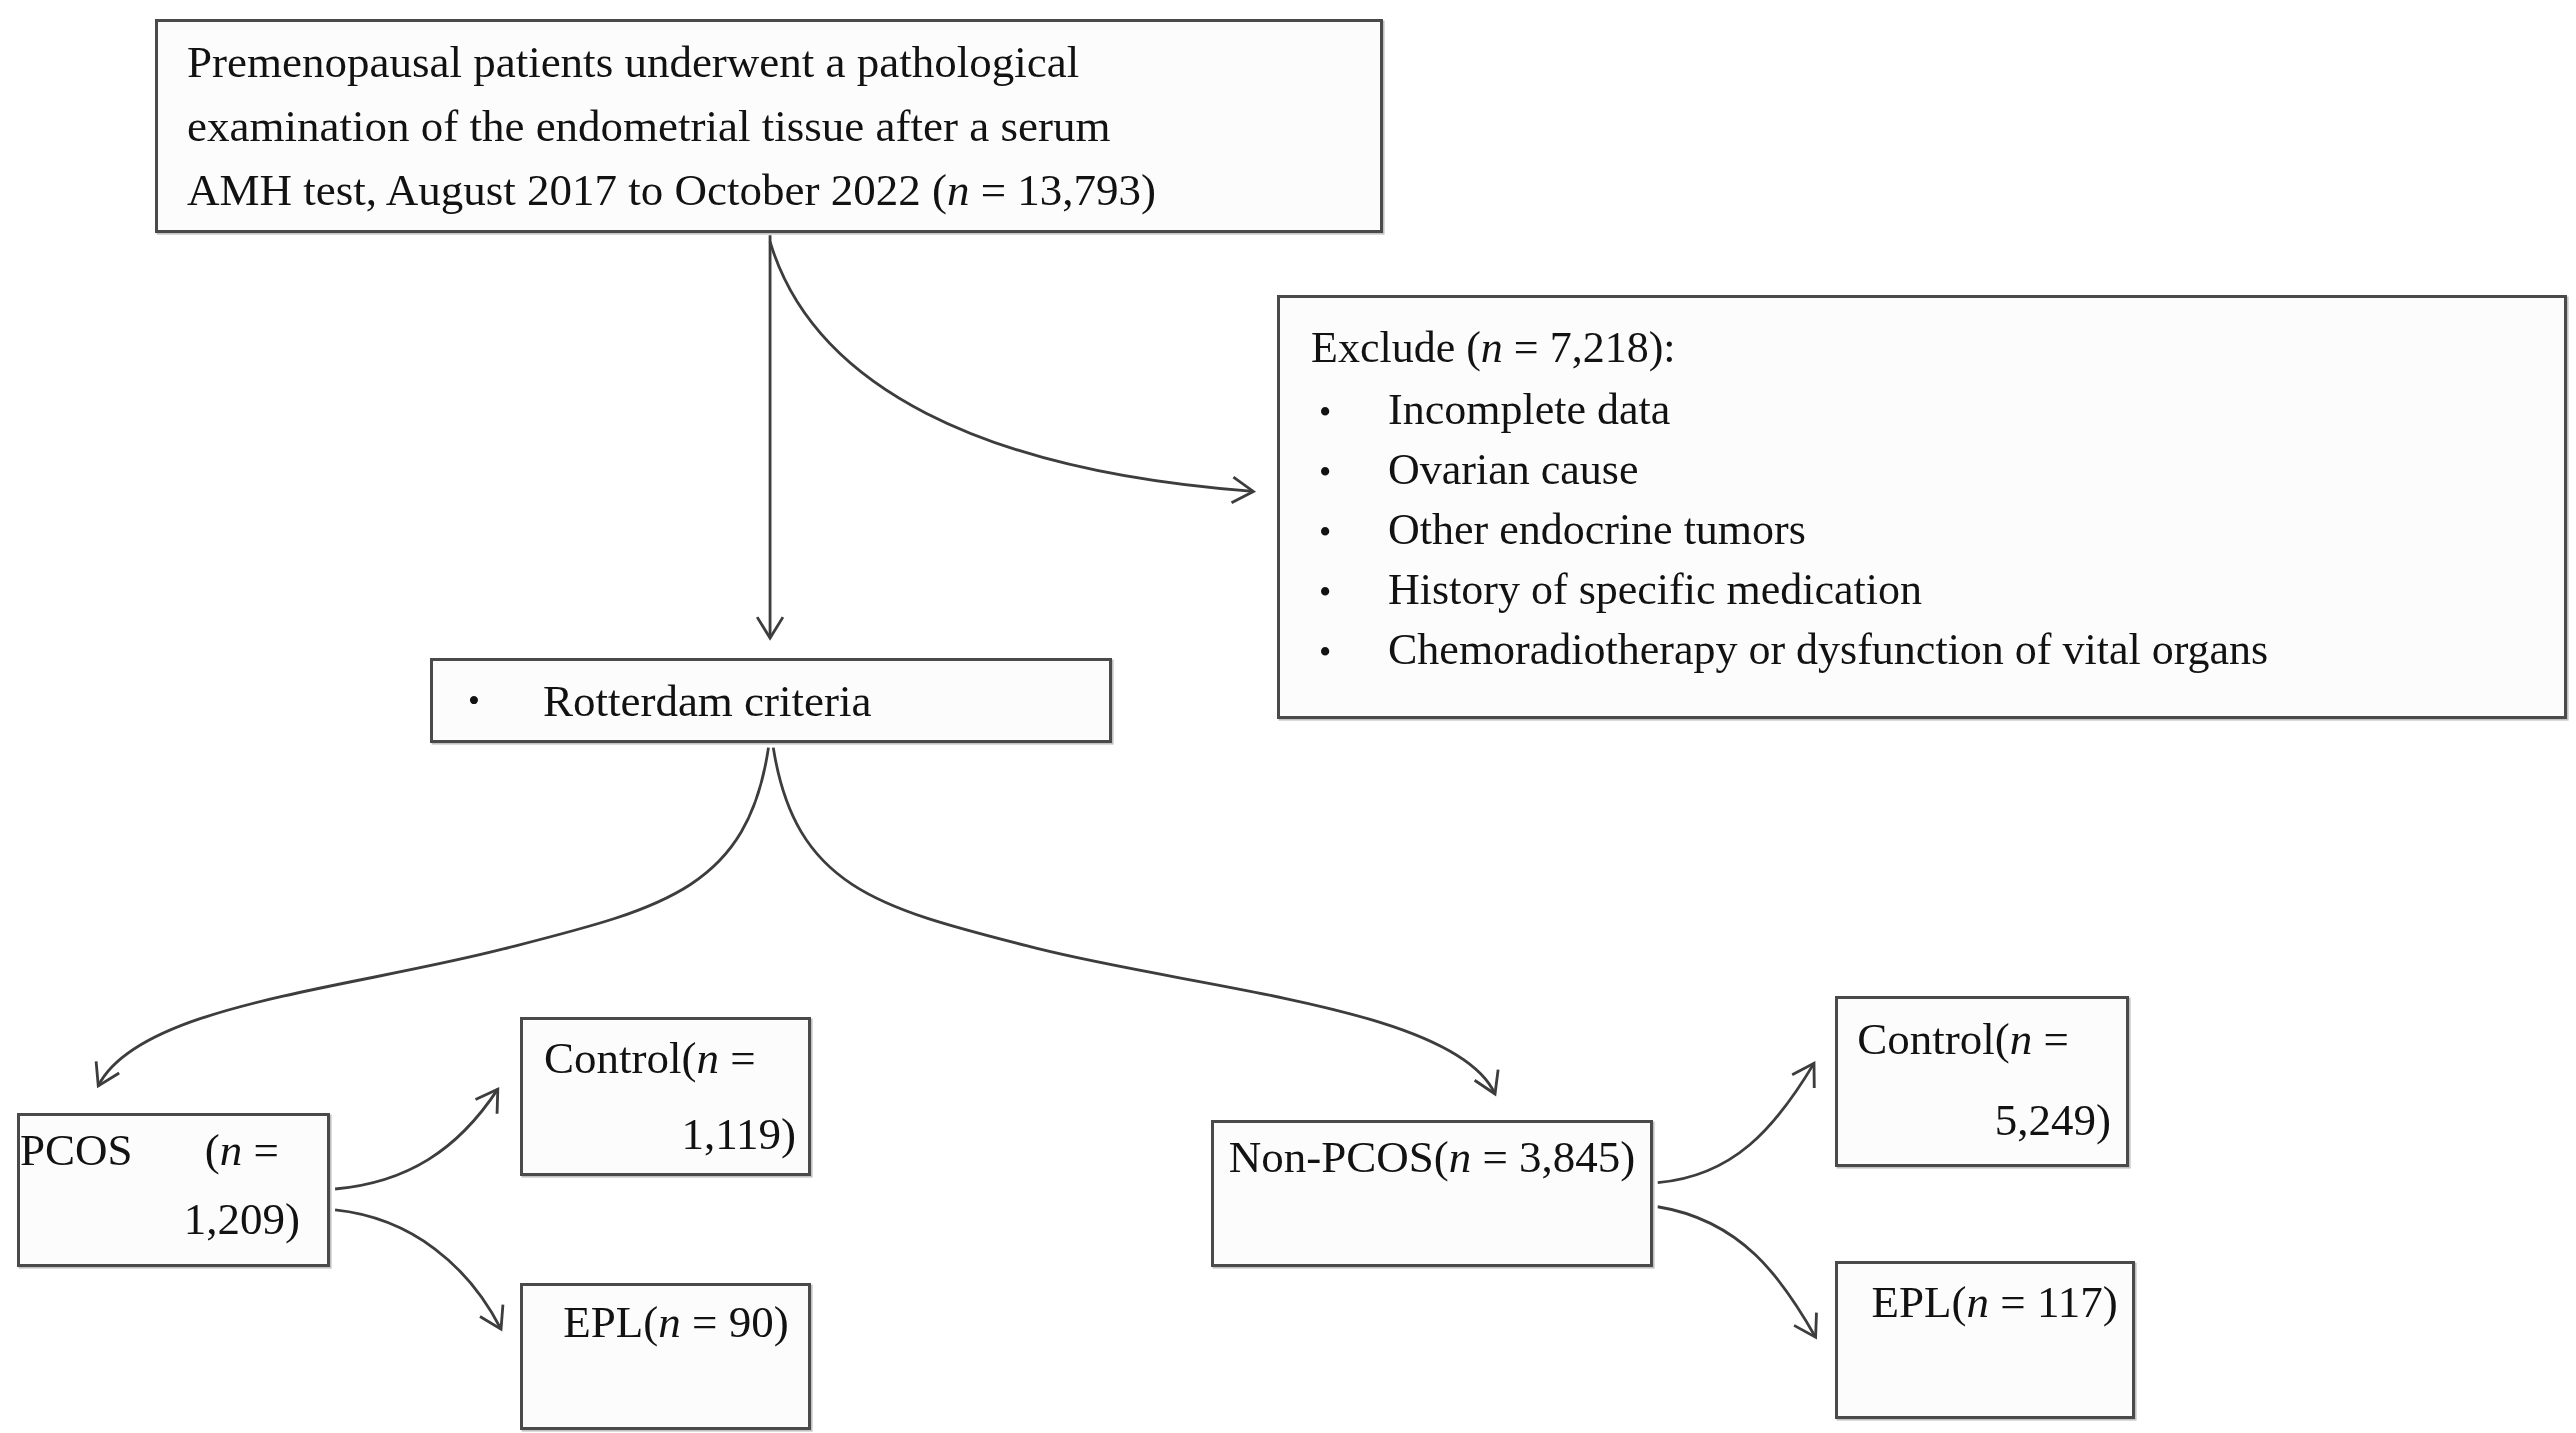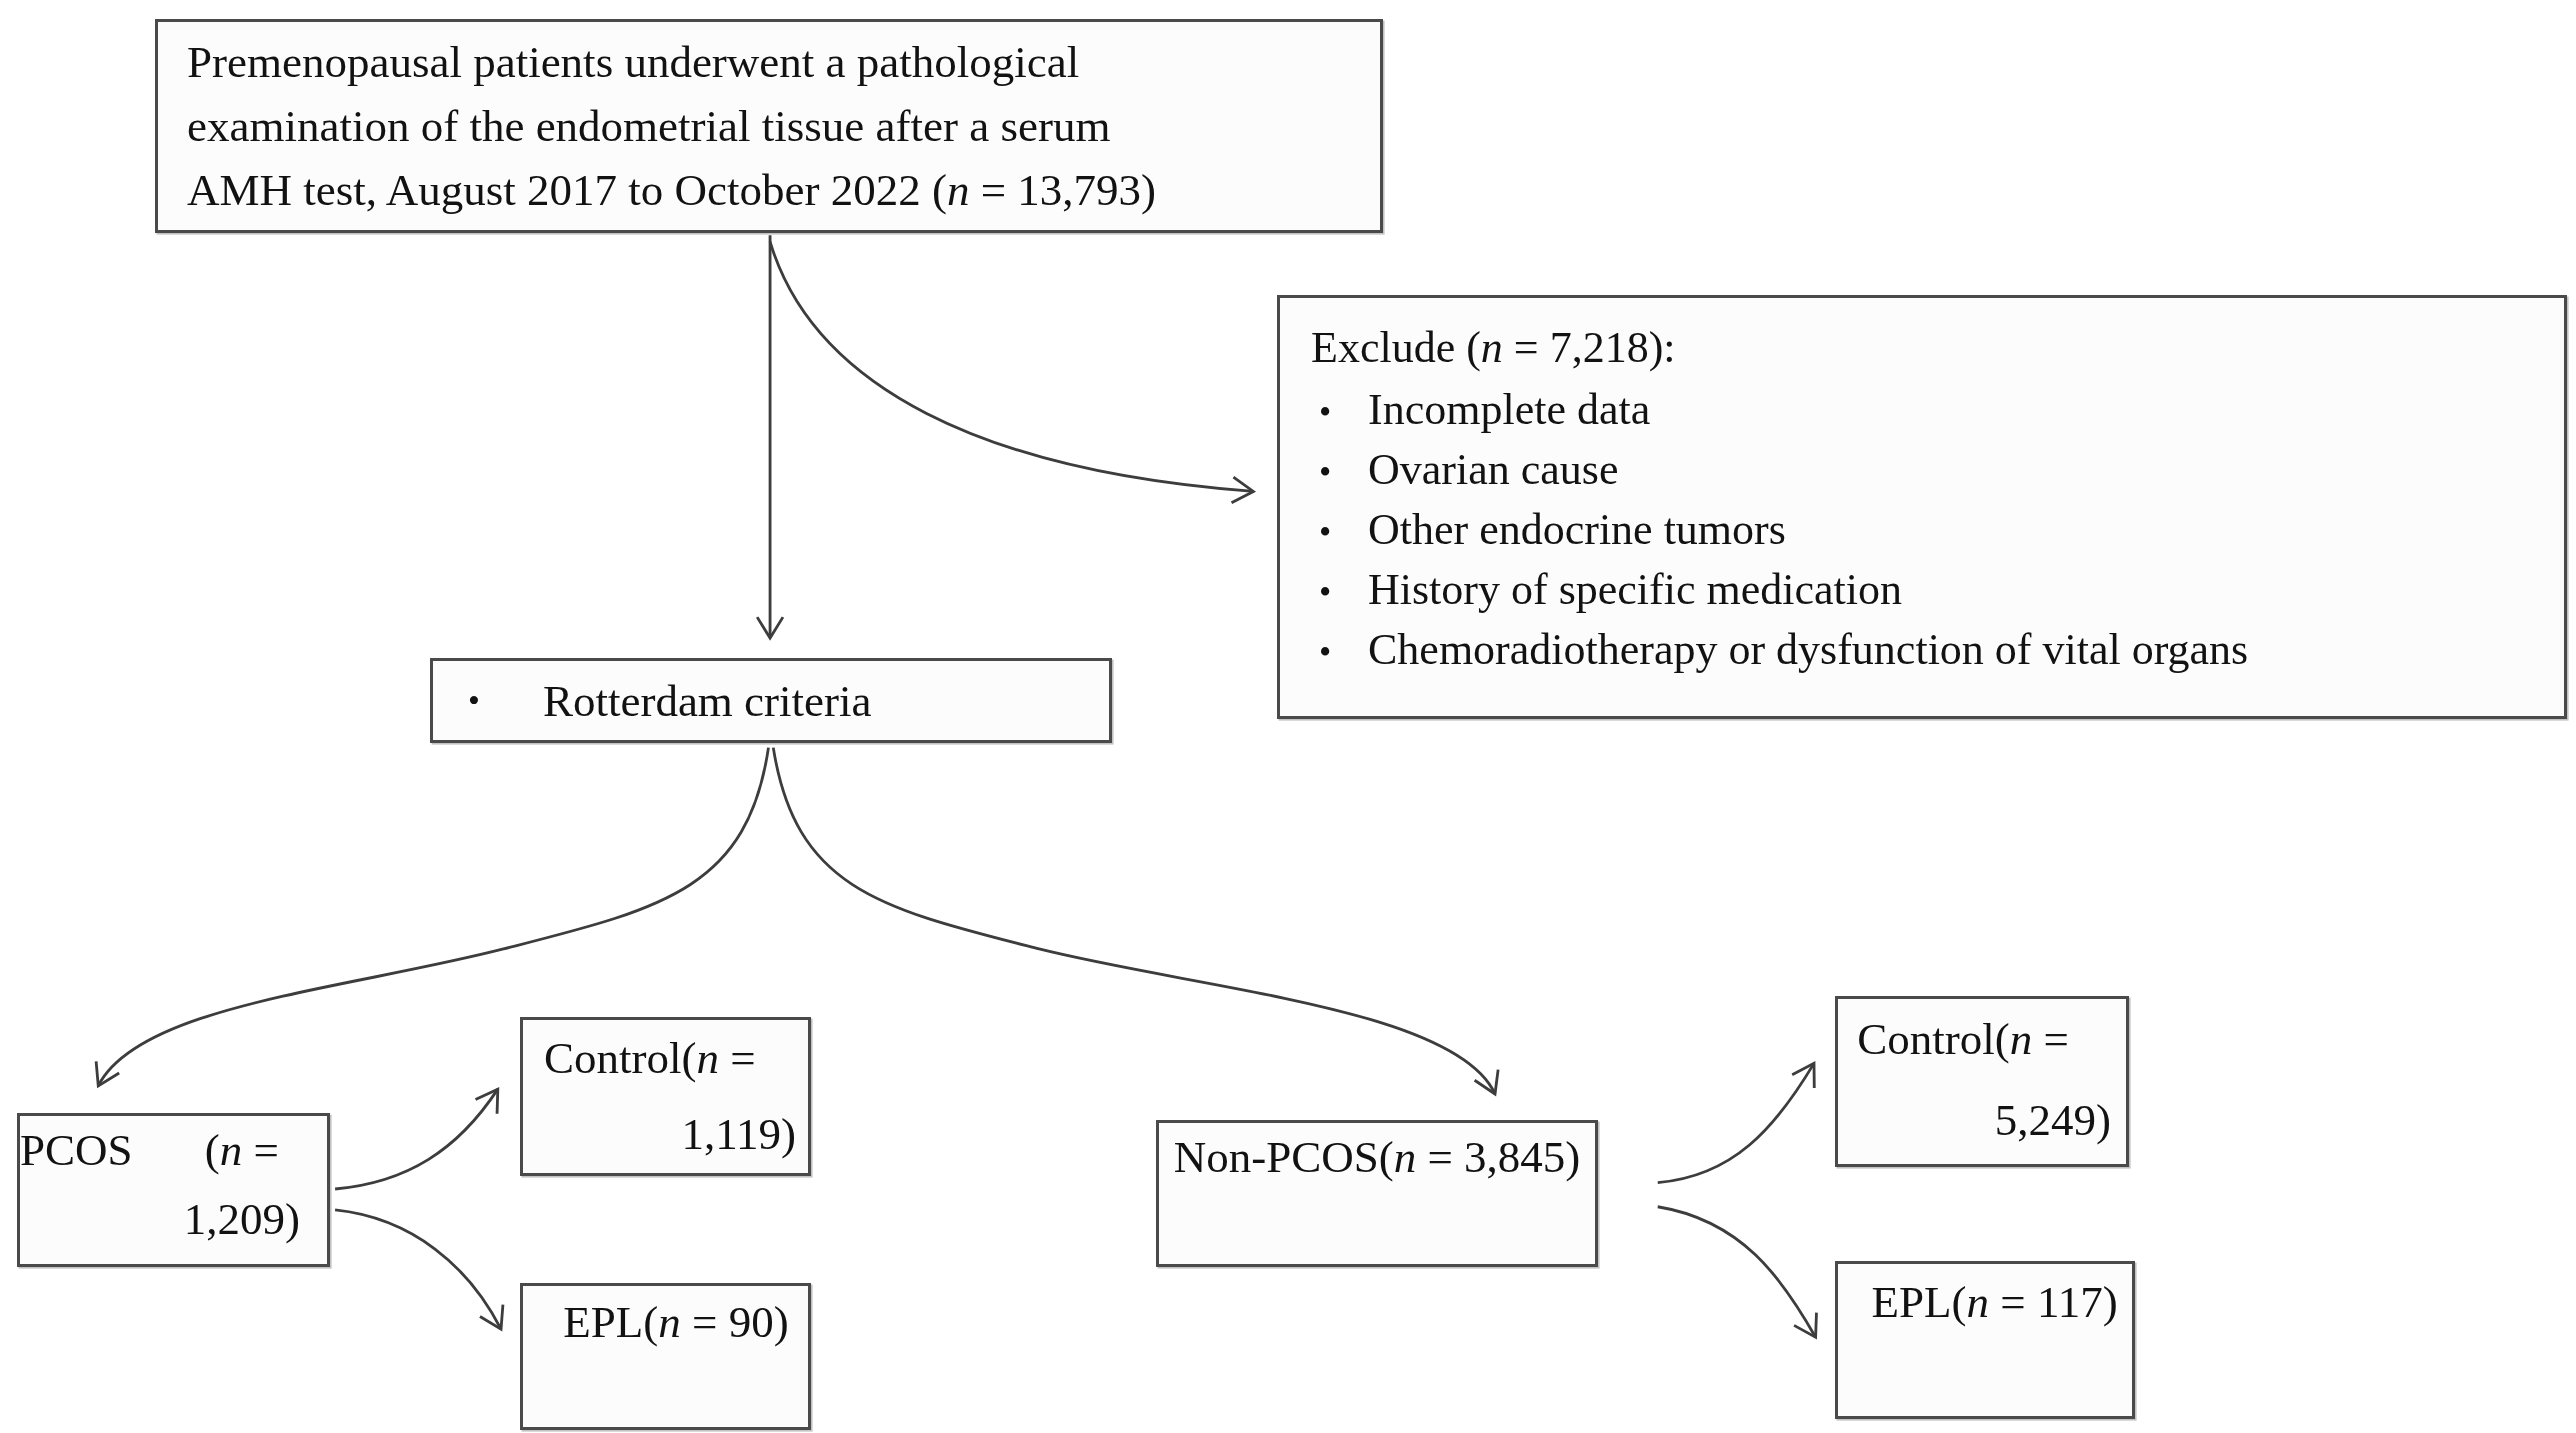--- a/index.html
+++ b/index.html
@@ -38,36 +38,36 @@
   
   .exclude-box{
     left:1277px;top:295px;width:1290px;height:424px;
     padding:21px 16px 8px 31px;
     font-size:44px;line-height:57px;
   }
   .exclude-box .title{margin-bottom:4.8px;}
   .bullet-list{list-style:none;margin:0;padding:0;}
   .bullet-list li{display:flex;align-items:baseline;}
   .bullet-list .dot{width:35px;margin-left:8px;font-size:35px;}
-  .bullet-list .item-text{margin-left:14px;}
+  .bullet-list .item-text{margin-left:34px;}
   
   .rotterdam-box{
     left:430px;top:658px;width:682px;height:85px;
     display:flex;align-items:center;
     padding-left:35px;
     font-size:45px;
   }
   .rotterdam-box .dot{font-size:34px;margin-right:63px;}
   
   .two-line{
     display:flex;flex-direction:row;justify-content:center;
     font-size:45px;
   }
   .pcos-box{left:17px;top:1113px;width:313px;height:154px;text-align:center;line-height:69px;gap:24px;}
-  .nonpcos-box{left:1156px;top:1120px;width:442px;height:147px;text-align:center;line-height:68px;}
+  .nonpcos-box{left:1211px;top:1120px;width:442px;height:147px;text-align:center;line-height:68px;}
   .control-left-box{left:520px;top:1017px;width:291px;height:159px;padding-left:21px;line-height:76px;}
   .epl-left-box{left:520px;top:1283px;width:291px;height:147px;padding-left:21px;line-height:72px;}
   .control-right-box{left:1835px;top:996px;width:294px;height:171px;padding-left:19.3px;line-height:81px;}
   .epl-right-box{left:1835px;top:1261px;width:300px;height:158px;padding-left:19.3px;line-height:76px;}
   .nvar{font-style:italic;}
 </style>
 </head>
 <body>
 
 <div class="canvas">

